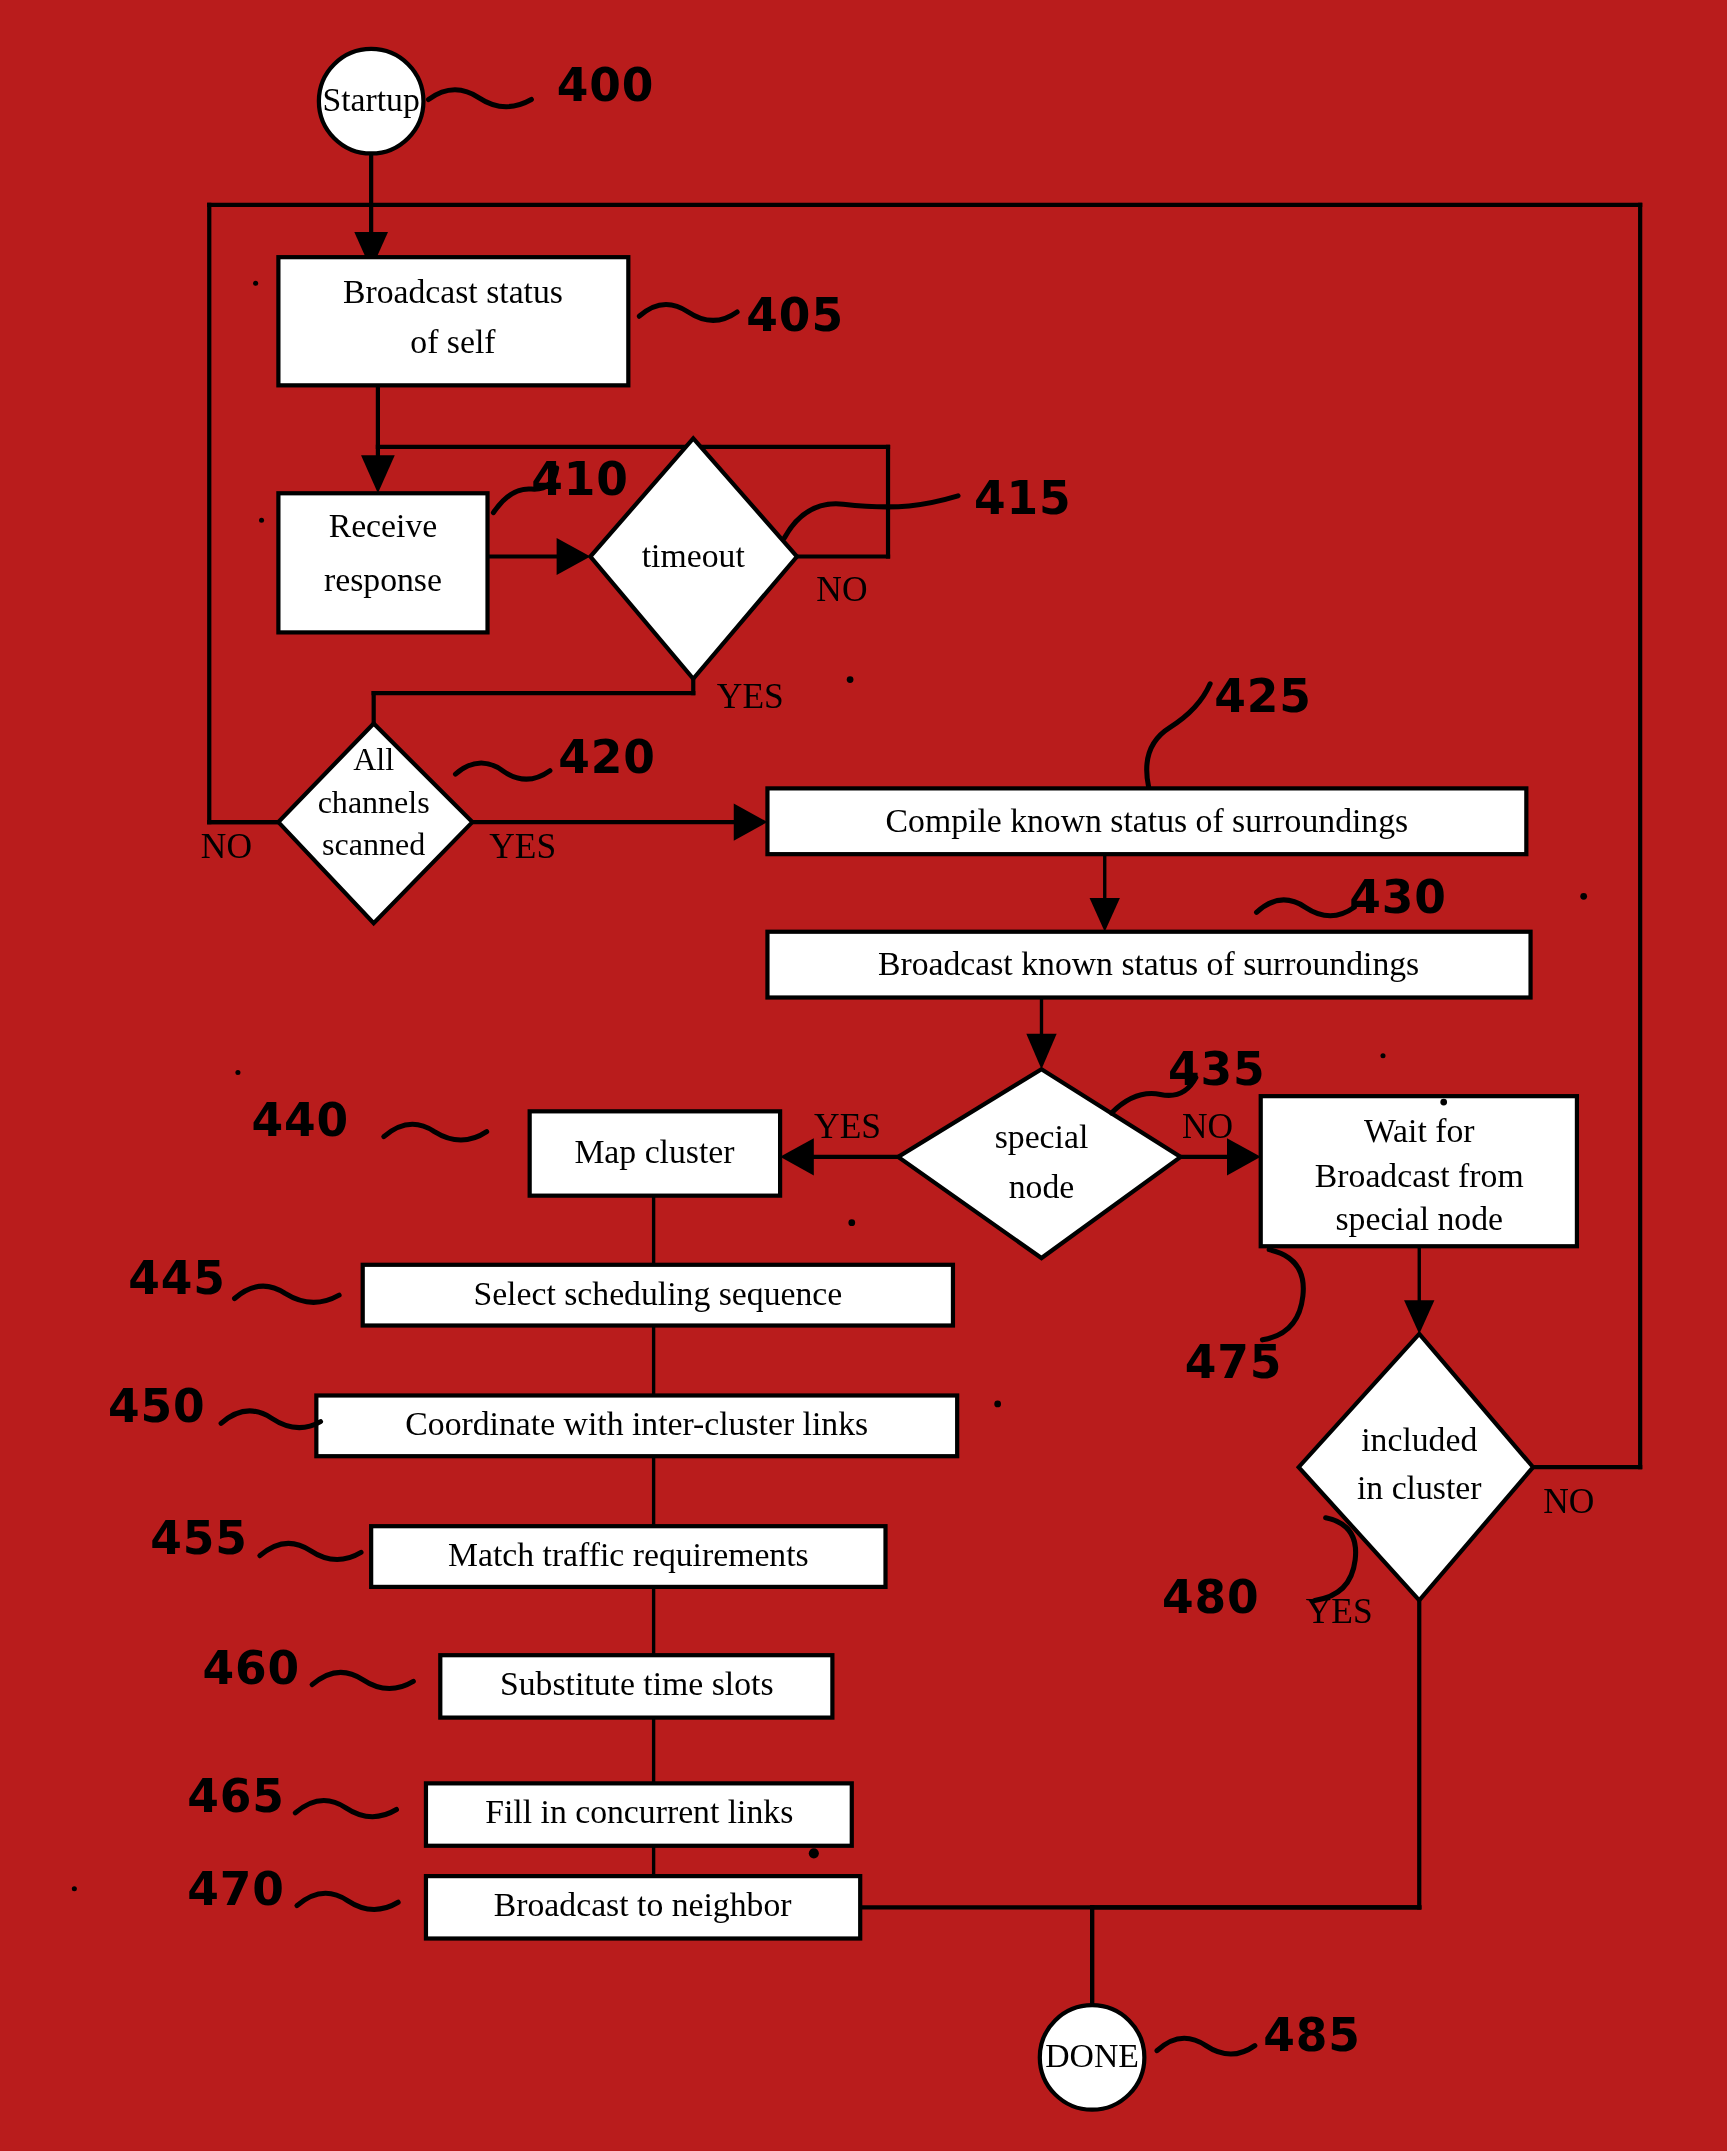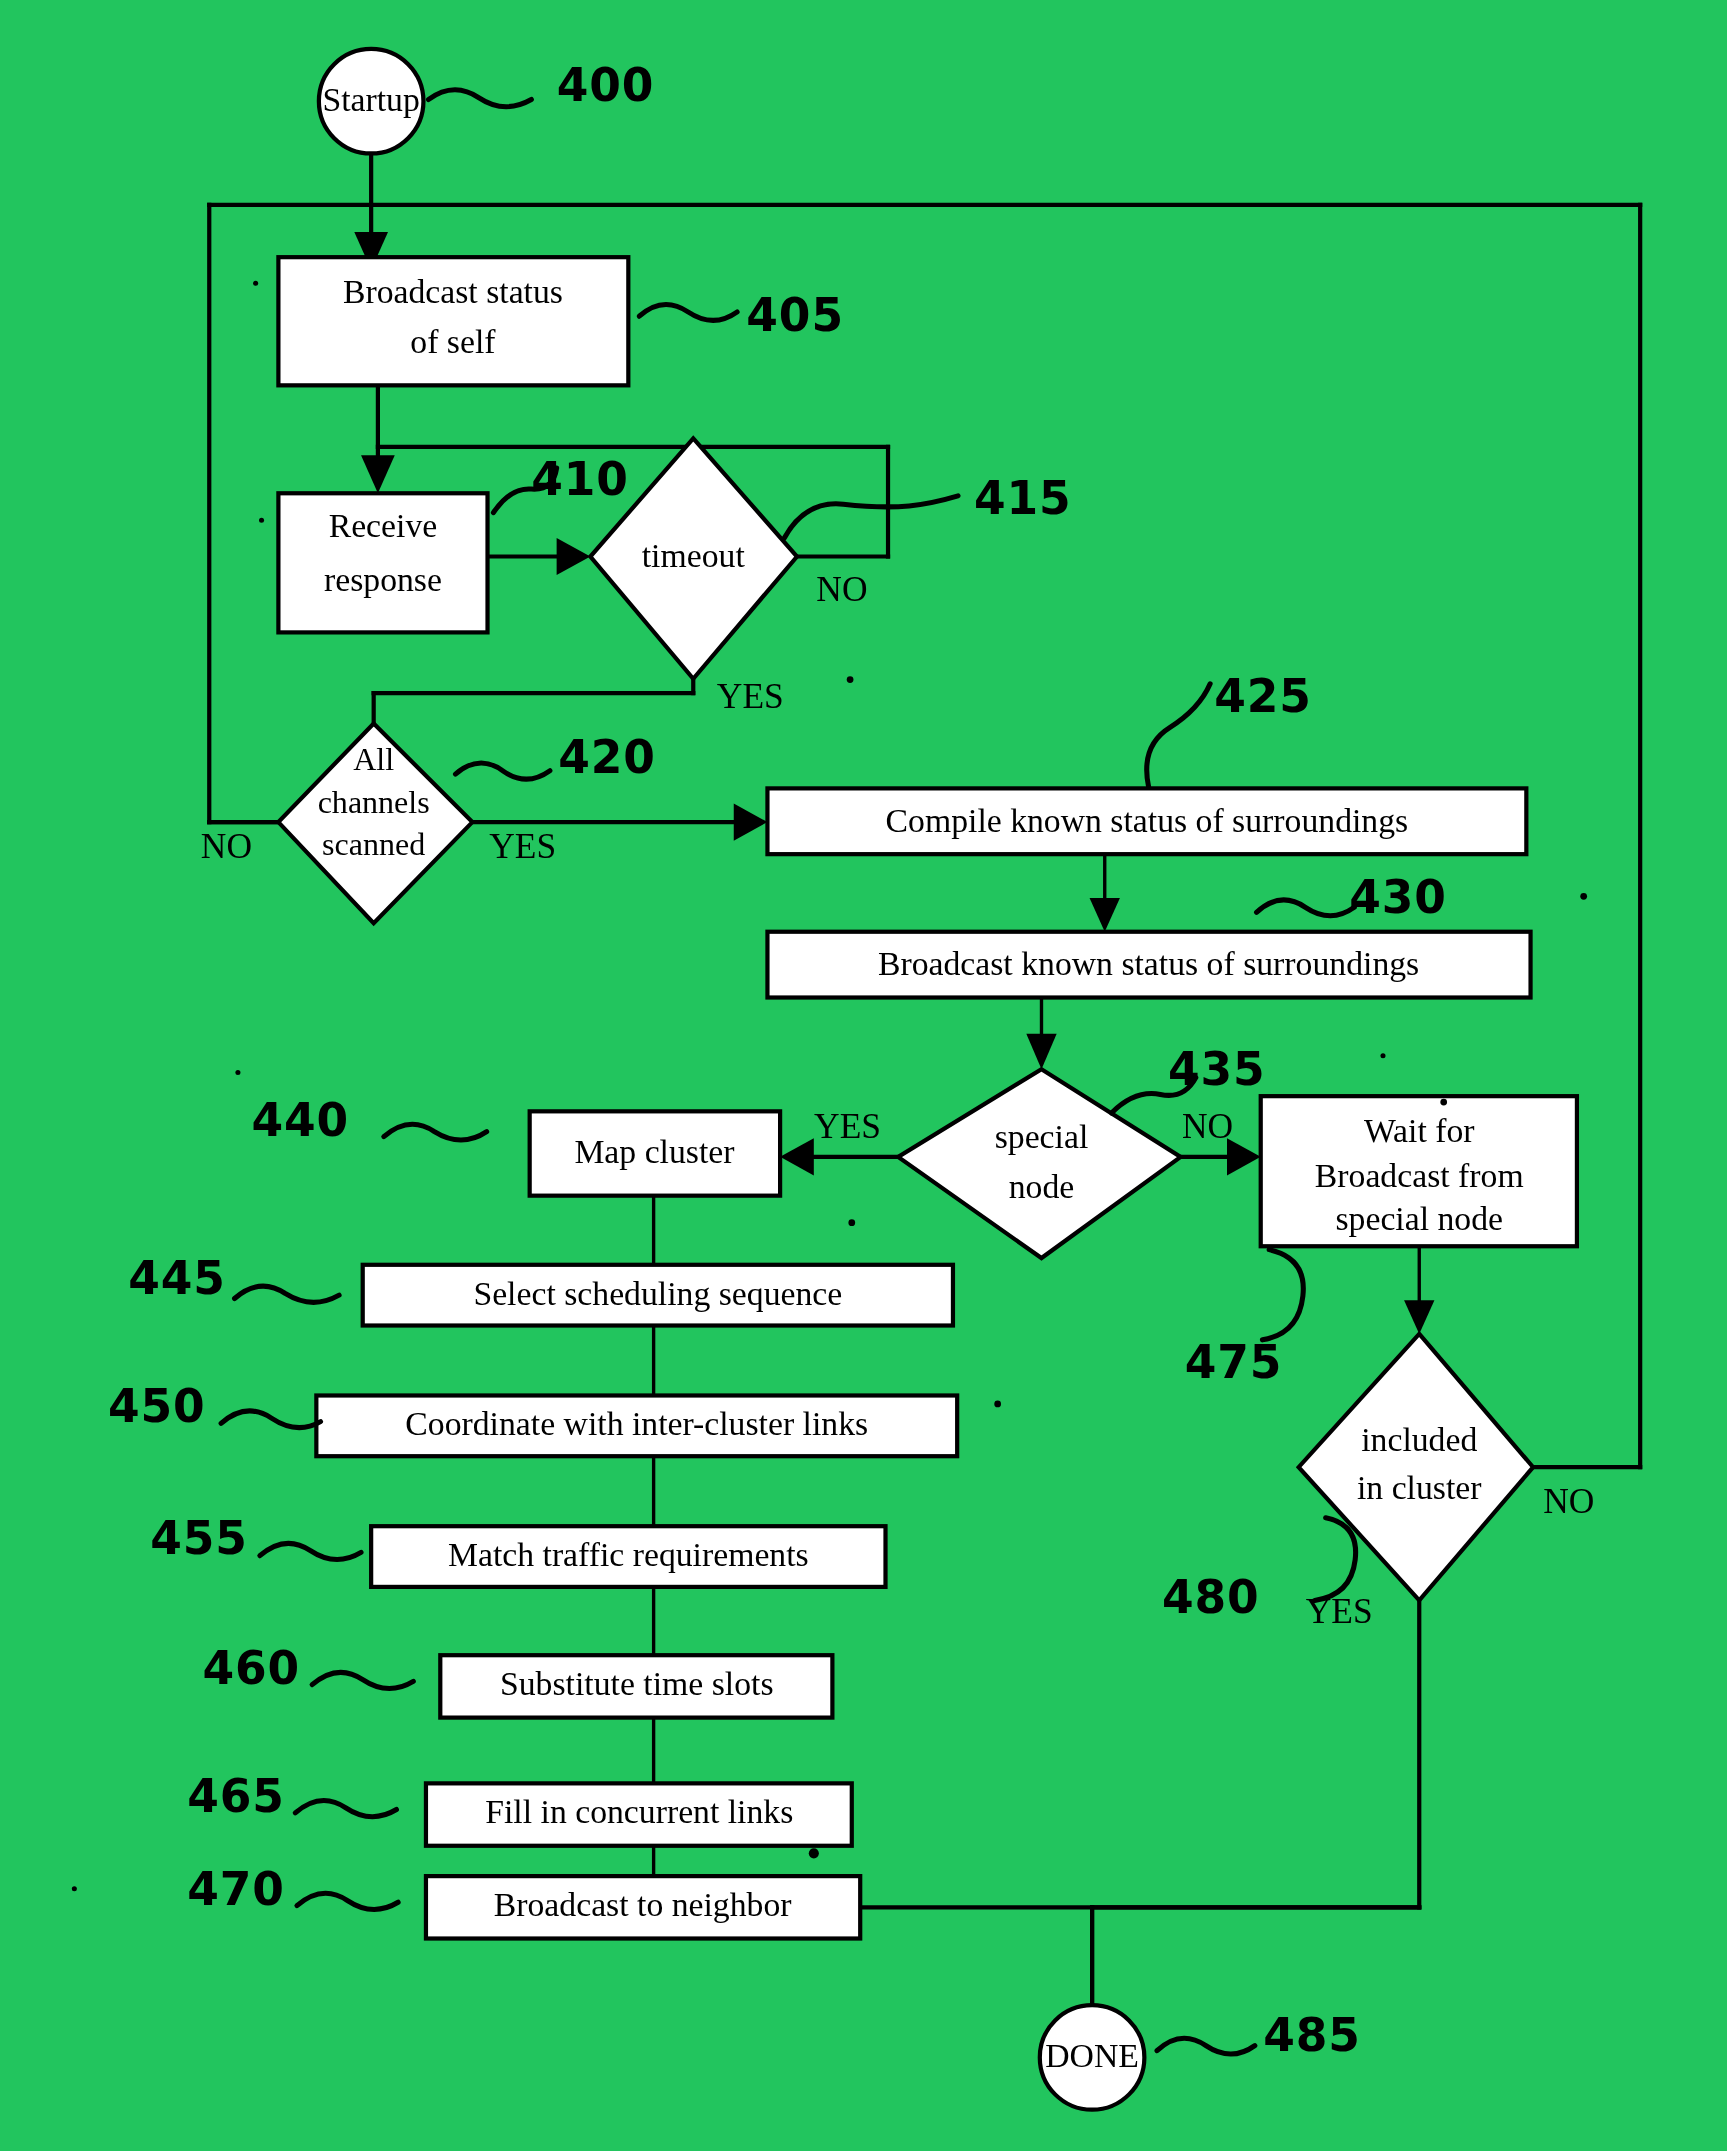--- a/index.html
+++ b/index.html
@@ -7,21 +7,21 @@
     padding: 0;
     background: #ffffff;
   }
   body {
     font-family: "Liberation Serif", "DejaVu Serif", serif;
   }
   #figure-root {
     position: relative;
     width: 1728px;
     height: 2151px;
-    background: #22c55e;
+    background: #b91c1c;
     overflow: hidden;
   }
   svg.flow {
     position: absolute;
     top: 0;
     left: 0;
     width: 1728px;
     height: 2151px;
   }
   .shape-fill {

